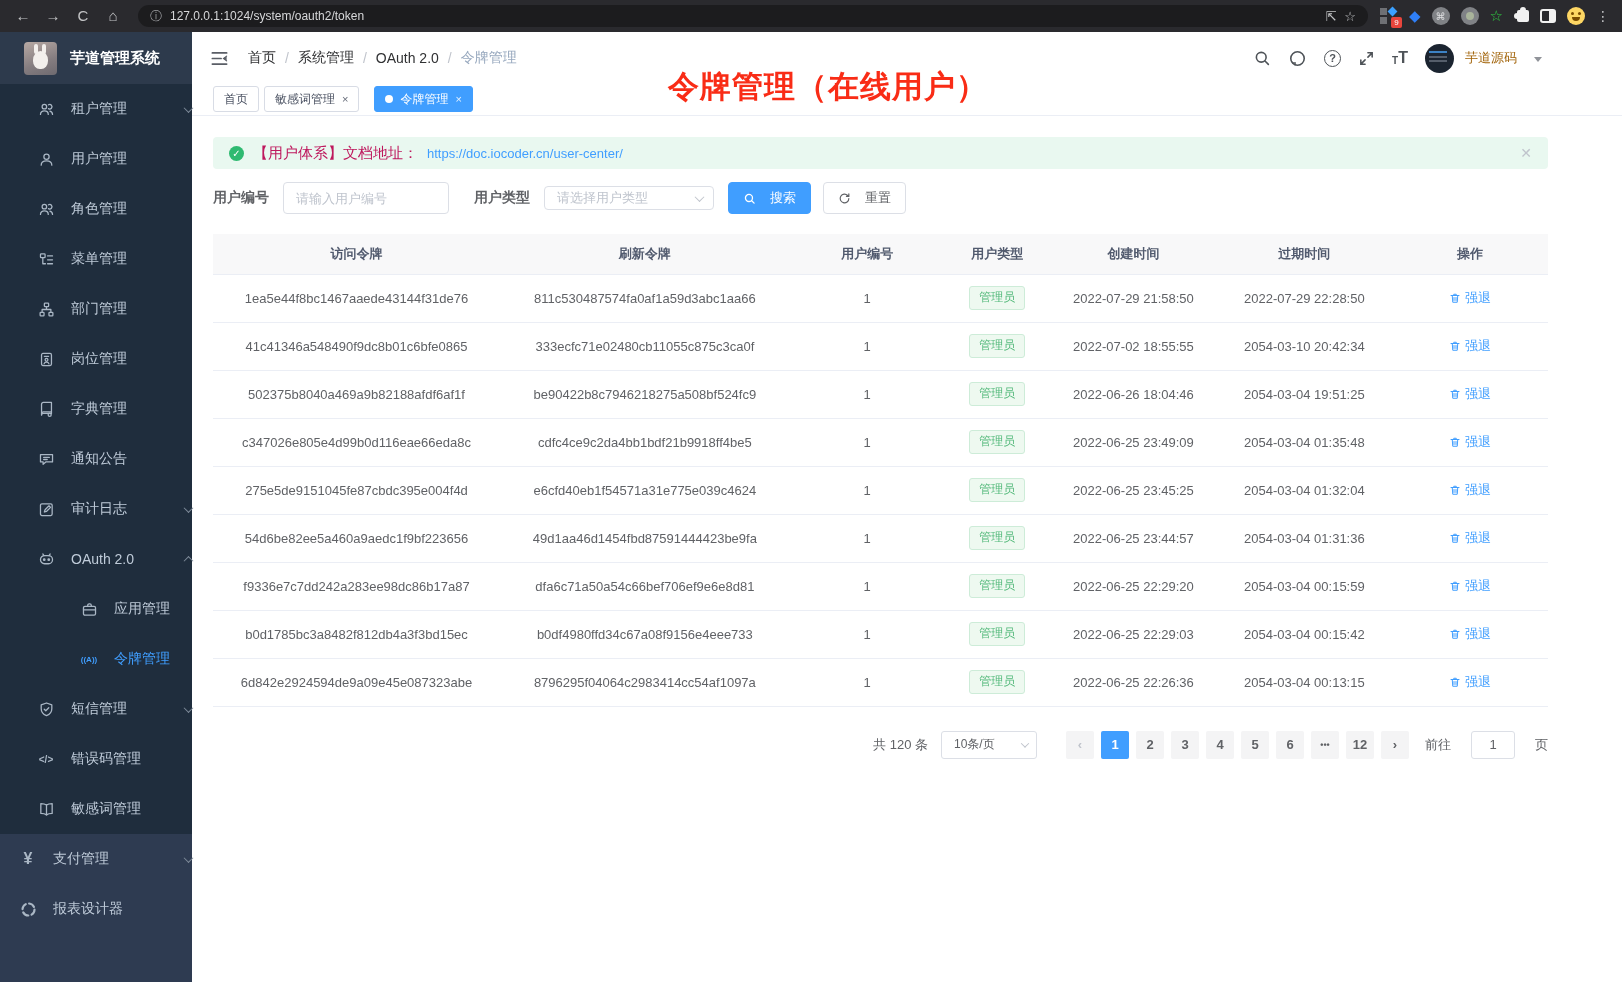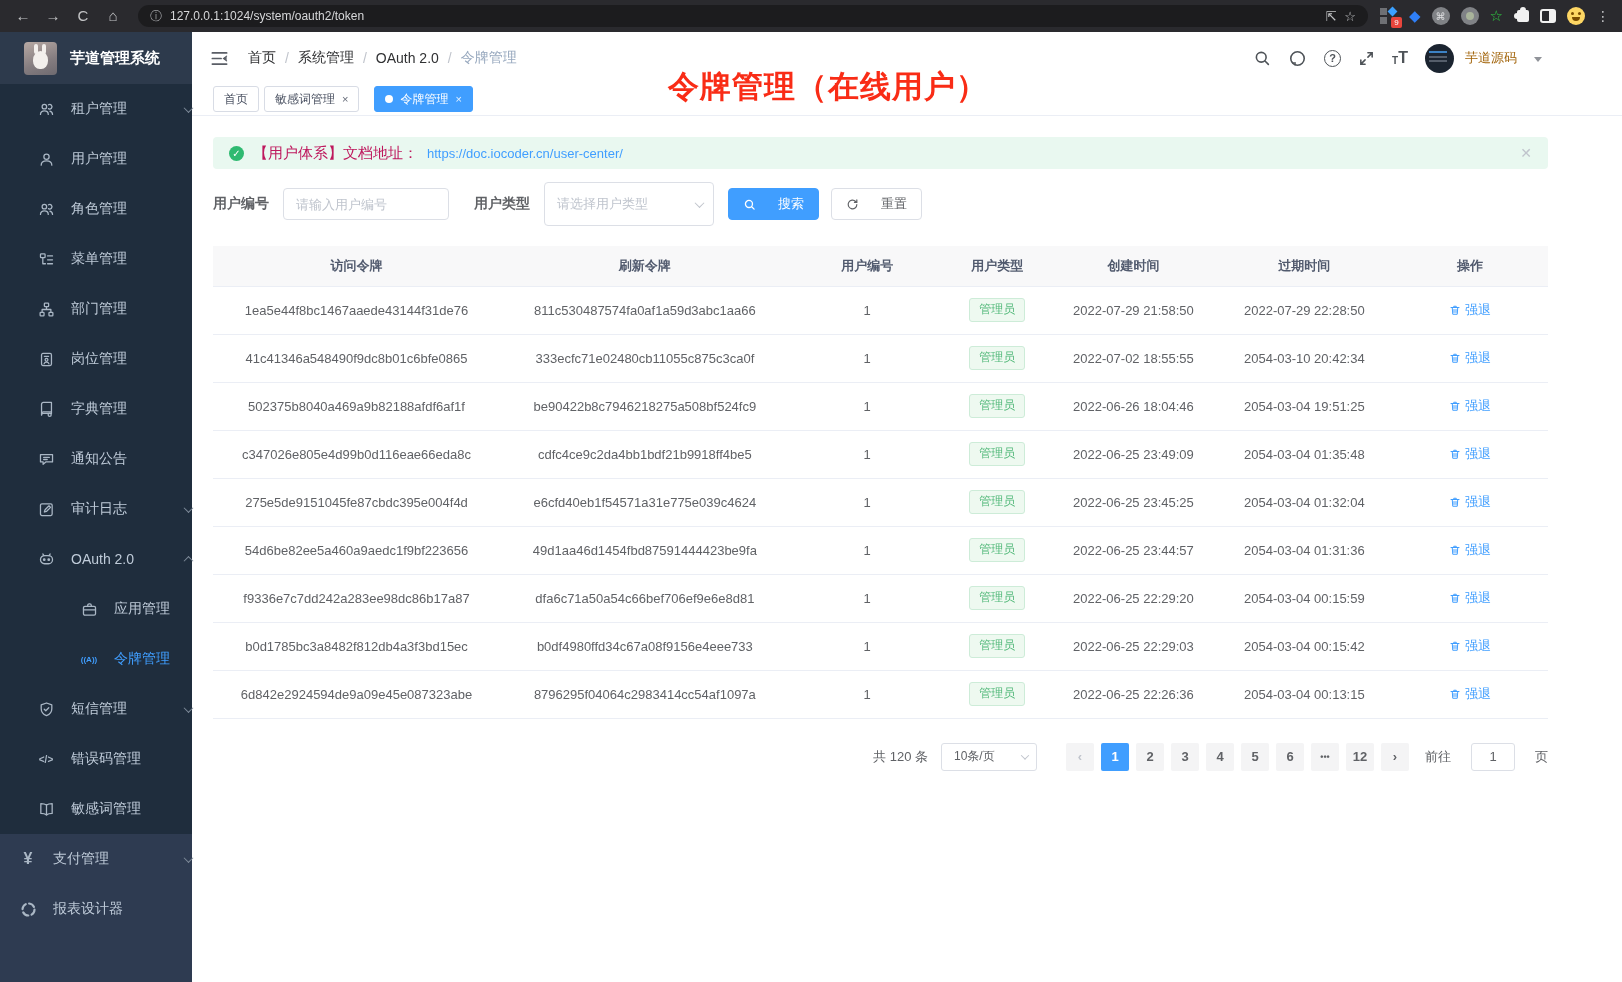--- a/index.html
+++ b/index.html
@@ -86,24 +86,24 @@
   .alert { height:32px; background:#e9f8f0; border-radius:4px; display:flex; align-items:center; padding:0 16px; gap:9px; }
   .alert .ok { width:15px; height:15px; border-radius:50%; background:#2fba71; color:#fff; font-size:10px; display:flex; align-items:center; justify-content:center; flex-shrink:0; }
   .alert .atext { color:#be185d; font-size:15px; }
   .alert a { color:#409eff; text-decoration:none; font-size:13px; }
   .alert .ax { margin-left:auto; color:#c0c4cc; font-size:14px; cursor:pointer; }
 
   .filters { display:flex; align-items:center; margin-top:13px; }
   .flabel { font-size:14px; font-weight:700; color:#606266; margin-right:14px; white-space:nowrap; }
   .finput { width:166px; height:32px; border:1px solid #dcdfe6; border-radius:4px; padding:0 12px; font-size:13px; color:#606266; outline:none; font-family:inherit; }
   .finput::placeholder { color:#bfc4cd; }
-  .fselect { width:170px; height:44px; border:1px solid #dcdfe6; border-radius:4px; display:flex; align-items:center; padding:0 10px 0 12px; color:#bfc4cd; font-size:13px; cursor:pointer; }
+  .fselect { width:170px; height:24px; border:1px solid #dcdfe6; border-radius:4px; display:flex; align-items:center; padding:0 10px 0 12px; color:#bfc4cd; font-size:13px; cursor:pointer; }
   .fselect .mchev { border-color:#c0c4cc; margin-left:auto; }
   .ml24 { margin-left:25px; }
-  .btn { height:32px; border-radius:4px; font-size:13px; display:flex; align-items:center; gap:22px; cursor:pointer; padding:0 14px; font-family:inherit; }
+  .btn { height:32px; border-radius:4px; font-size:13px; display:flex; align-items:center; gap:14px; cursor:pointer; padding:0 14px; font-family:inherit; }
   .btn-search { margin-left:14px; background:#409eff; border:1px solid #409eff; color:#fff; }
   .btn-reset { margin-left:12px; background:#fff; border:1px solid #dcdfe6; color:#606266; }
 
   table { width:100%; border-collapse:collapse; margin-top:20px; table-layout:fixed; }
   thead th { height:40px; background:#f8f8f9; color:#515a6e; font-size:13px; font-weight:700; border-bottom:1px solid #ebeef5; }
   tbody td { height:48px; text-align:center; font-size:13px; color:#606266; border-bottom:1px solid #ebeef5; overflow:hidden; white-space:nowrap; }
   .tag { display:inline-block; padding:3px 9px; font-size:12px; color:#53b97a; background:#eef9f0; border:1px solid #cdecd8; border-radius:3px; line-height:1.3; }
   .kick { color:#409eff; display:inline-flex; align-items:center; gap:4px; cursor:pointer; }
 
   .pager { display:flex; align-items:center; justify-content:flex-end; margin-top:24px; font-size:13px; color:#606266; gap:7px; }

